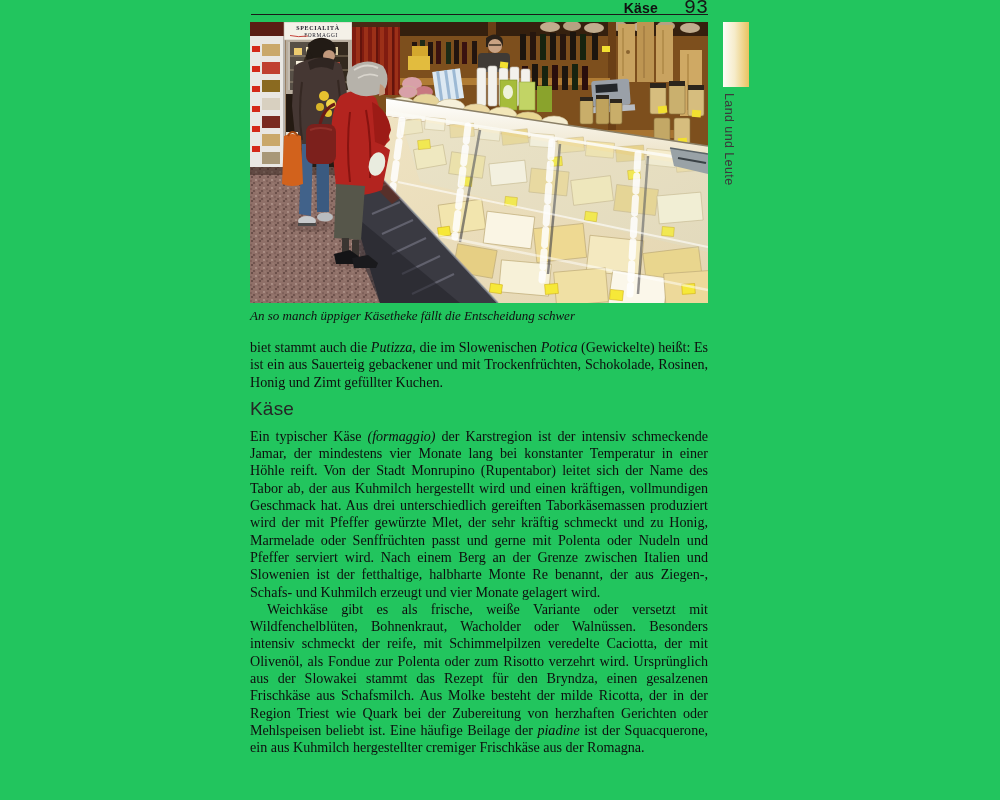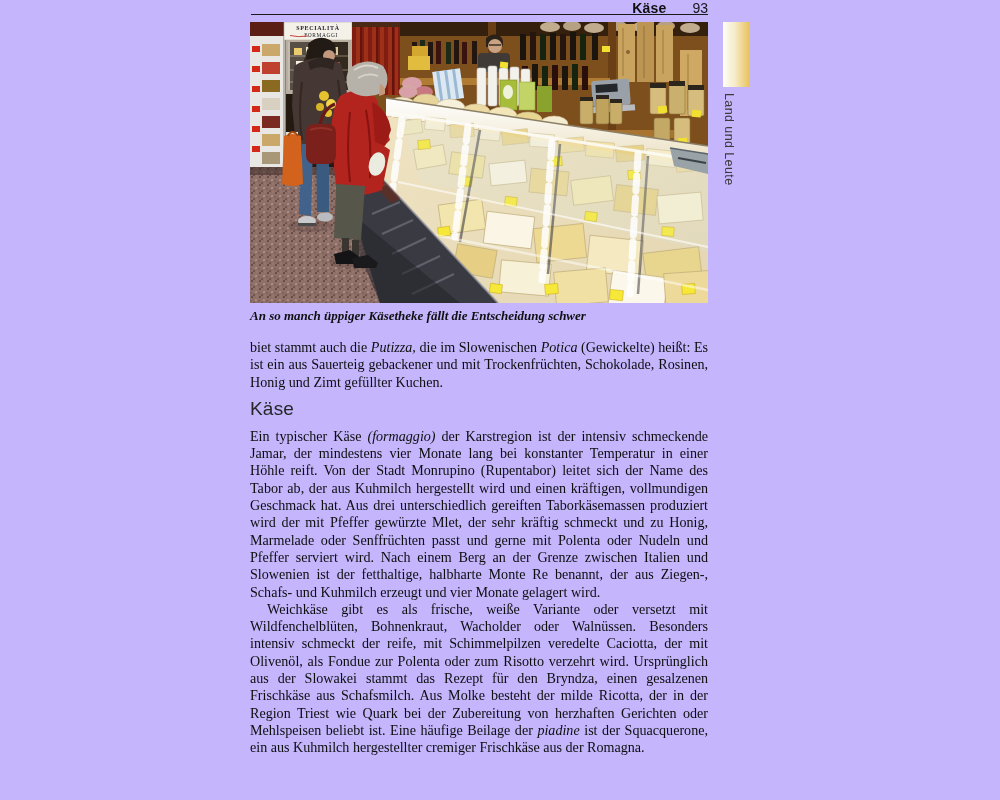--- a/index.html
+++ b/index.html
@@ -1,39 +1,39 @@
 <!DOCTYPE html>
 <html lang="de"><head>
 <meta charset="utf-8">
 <style>
   html,body{margin:0;padding:0;background:#ffffff;}
-  .screen{position:relative;width:1000px;height:800px;background:#c4b5fd;overflow:hidden;
+  .screen{position:relative;width:1000px;height:800px;background:#22c55e;overflow:hidden;
           font-family:"Liberation Serif",serif;color:#0e0e0e;}
 
   
   .chapter-header{position:absolute;left:250px;top:0px;width:458px;display:flex;
                   justify-content:flex-end;align-items:baseline;gap:26px;
                   font-family:"Liberation Sans",sans-serif;line-height:14px;padding-top:1px;}
   .chapter-title{font-weight:bold;font-size:14px;color:#101010;letter-spacing:.2px;}
-  .page-number{font-size:14px;color:#161616;}
+  .page-number{font-size:20px;color:#161616;font-family:Liberation Mono, monospace;}
   .header-rule{position:absolute;left:251px;top:14px;width:457px;height:0;
                border-top:1.4px solid #1a1a1a;}
 
   
   .side-tab{position:absolute;left:723px;top:22px;width:26px;height:65px;
             background:linear-gradient(to right,#fefdf8 0%,#f6ecca 45%,#e9c35f 100%);}
   .side-label{position:absolute;left:722px;top:93px;writing-mode:vertical-rl;
               font-family:"Liberation Sans",sans-serif;font-size:12.5px;color:#3b3b3b;
               letter-spacing:.4px;}
 
   
   .photo{position:absolute;left:250px;top:22px;width:458px;height:281px;}
   .photo svg{display:block;}
   .caption{position:absolute;left:250px;top:308px;width:458px;font-style:italic;
-           font-size:13px;color:#101010;font-weight:bold;}
+           font-size:13px;color:#101010;}
 
   
   .body-copy{position:absolute;left:250px;top:339px;width:458px;font-size:14.1px;
              line-height:17.3px;text-align:justify;hyphens:auto;}
   .body-copy p{margin:0;}
   .body-copy p.indent{text-indent:17px;}
   h2.section{font-family:"Liberation Sans",sans-serif;font-weight:400;font-size:19px;
              line-height:20px;color:#262626;margin:8px 0 9px 0;letter-spacing:.2px;}
 </style>
 </head>

